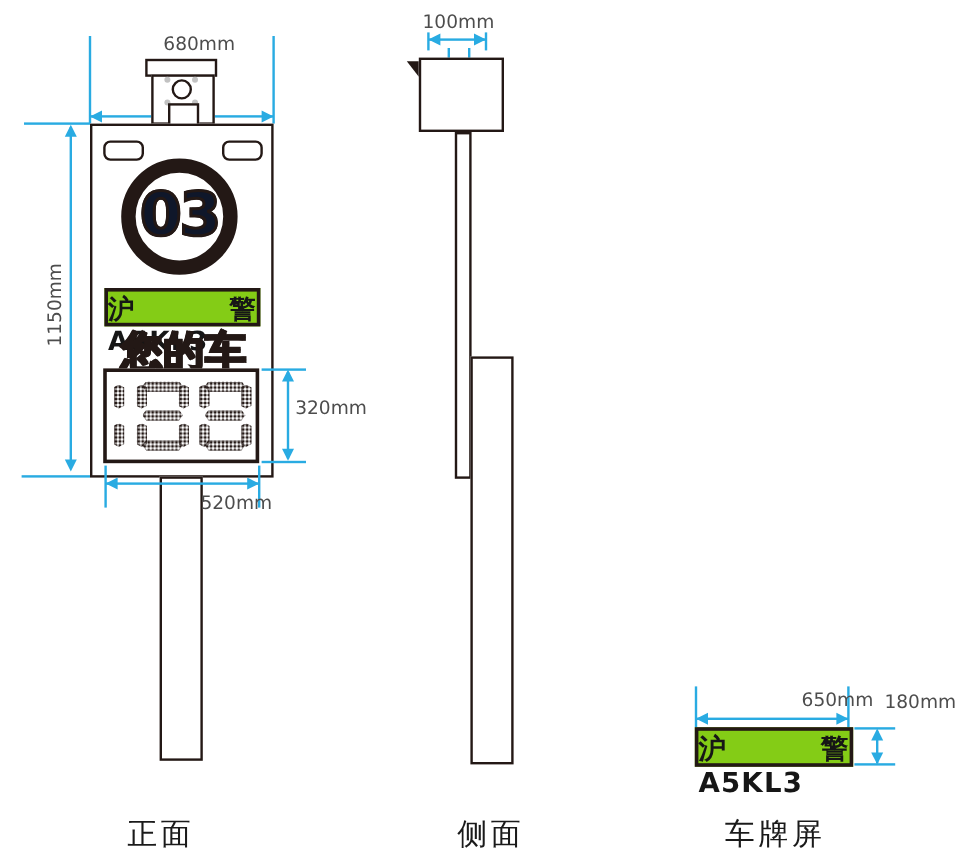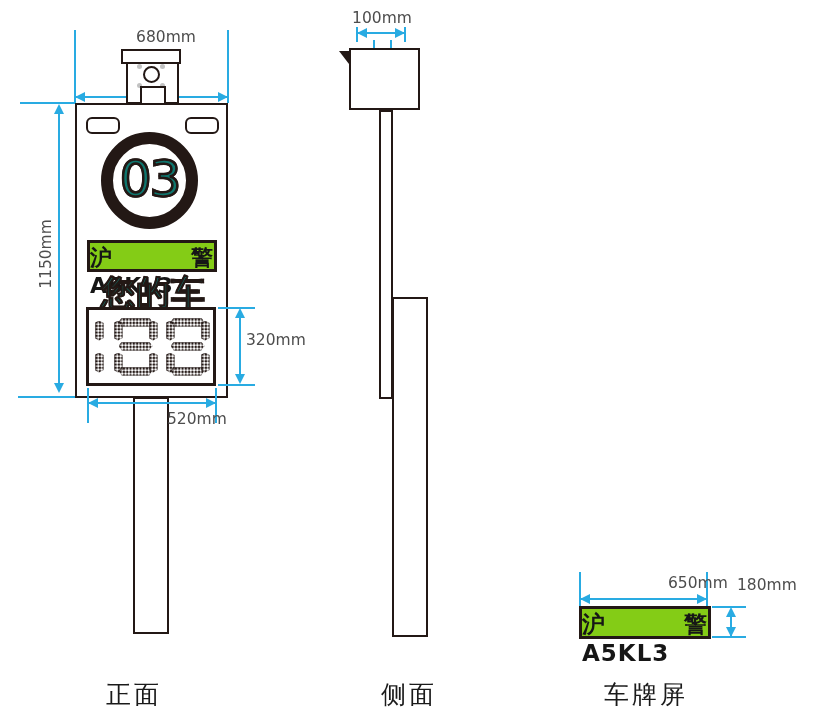--- a/index.html
+++ b/index.html
@@ -12,21 +12,21 @@
   .shape3 { border-width:3px; }
   .ah { position:absolute; width:0; height:0; }
   .ah-left  { border-top:5px solid transparent; border-bottom:5px solid transparent; border-right:10px solid var(--accent); }
   .ah-right { border-top:5px solid transparent; border-bottom:5px solid transparent; border-left:10px solid var(--accent); }
   .ah-up    { border-left:5px solid transparent; border-right:5px solid transparent; border-bottom:10px solid var(--accent); }
   .ah-down  { border-left:5px solid transparent; border-right:5px solid transparent; border-top:10px solid var(--accent); }
   .dimtext  { position:absolute; color:var(--dimtxt); font-size:15.5px; white-space:nowrap; }
   .center   { text-align:center; }
   .rot      { transform:rotate(-90deg); }
   .viewlabel{ position:absolute; color:#1a1a1a; font-size:25px; font-weight:500; letter-spacing:3px; white-space:nowrap; }
-  .outline-text { color:#0f766e; font-weight:400; -webkit-text-stroke:2px var(--ink);
+  .outline-text { color:#0f172a; font-weight:700; -webkit-text-stroke:2px var(--ink);
                   text-shadow:-1px -1px 0 var(--ink),1px -1px 0 var(--ink),-1px 1px 0 var(--ink),1px 1px 0 var(--ink); }
   .ringnum { display:flex; align-items:center; justify-content:center; font-size:50px; letter-spacing:-2px;
              -webkit-text-stroke:2.5px var(--ink); }
   .plate-box { display:flex; align-items:flex-start; justify-content:center; background:#84cc16;
                border:3px solid var(--ink); color:#161616; font-weight:800; letter-spacing:1px; }
   .plate-suffix { font-weight:900; }
   .speedcap { font-size:34px; letter-spacing:1px; }
   .circle { border-radius:50%; }
   .rounded { border-radius:6px; }
   .dot { position:absolute; width:5px; height:5px; border-radius:50%; background:#c2c2c2; }

